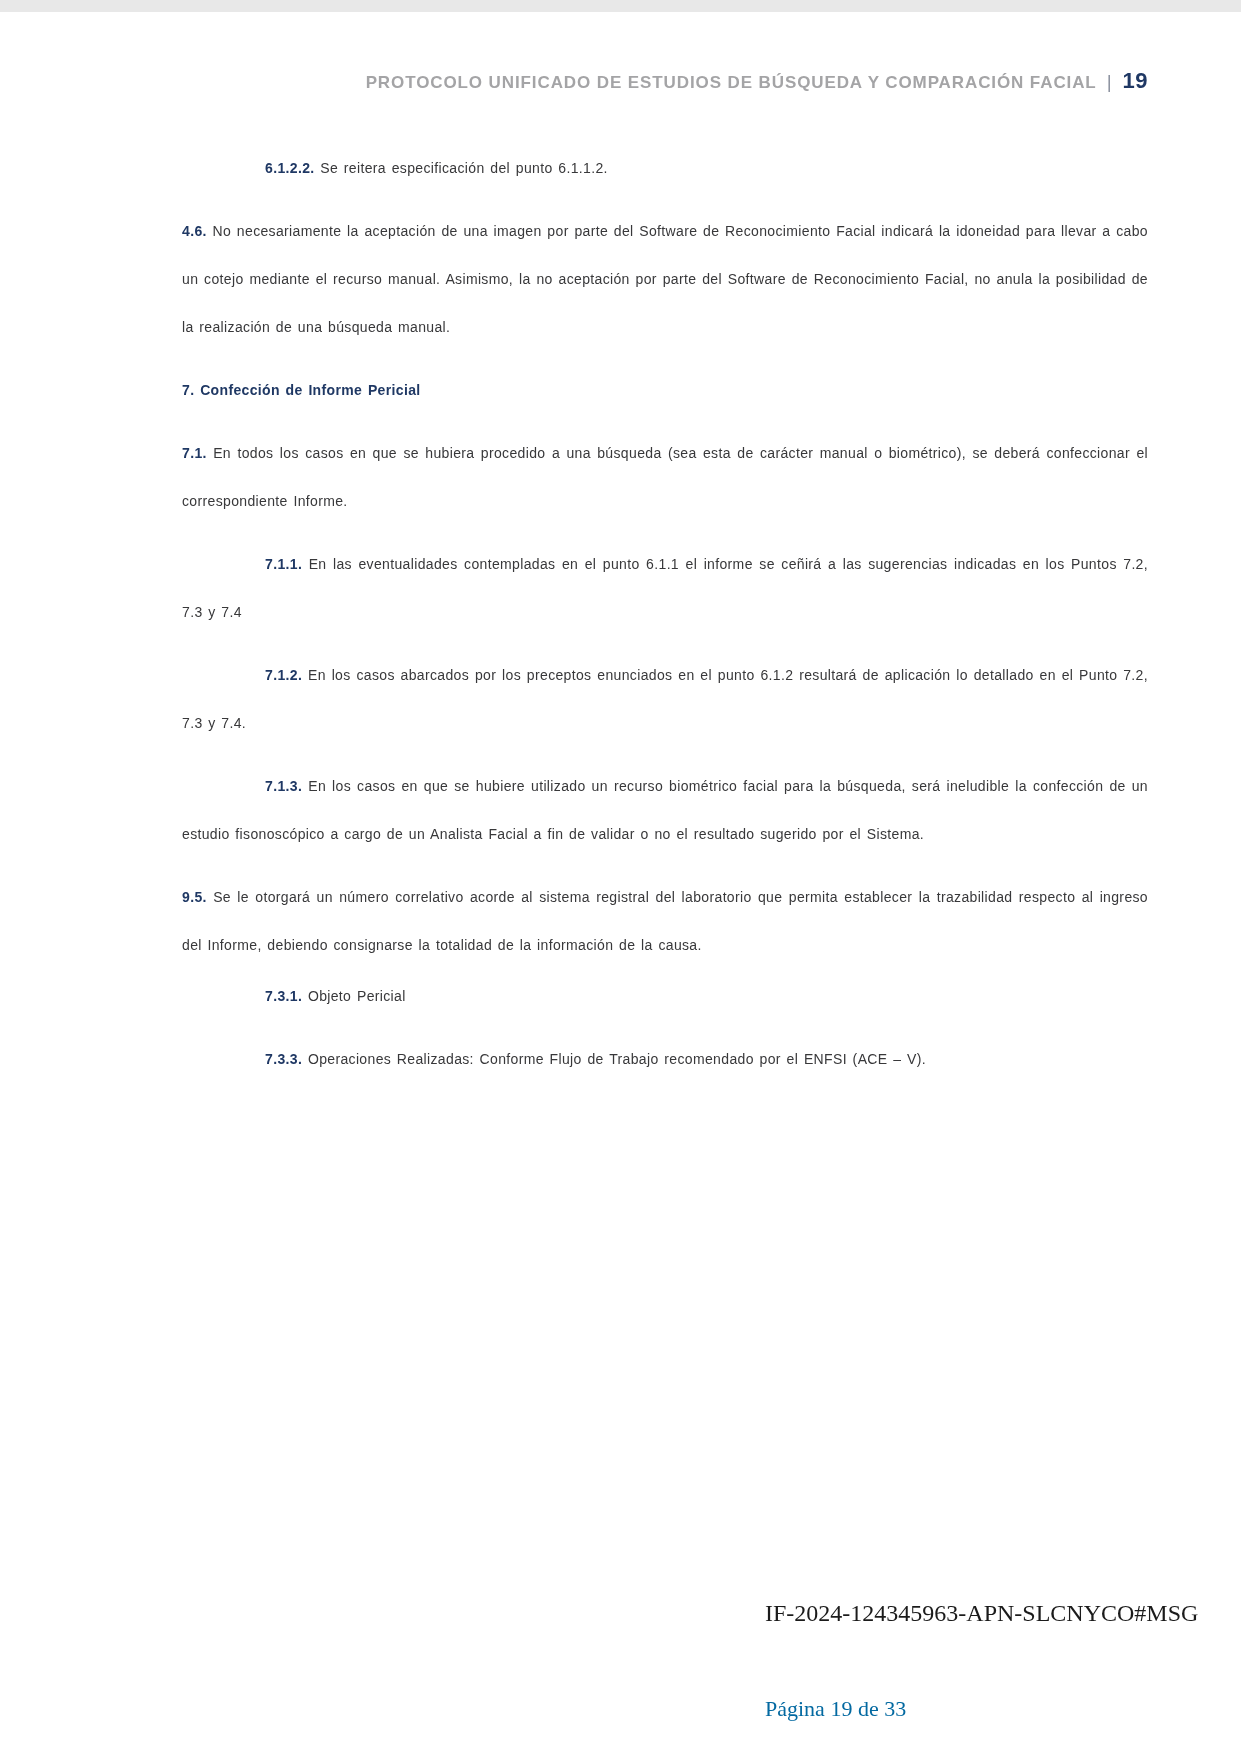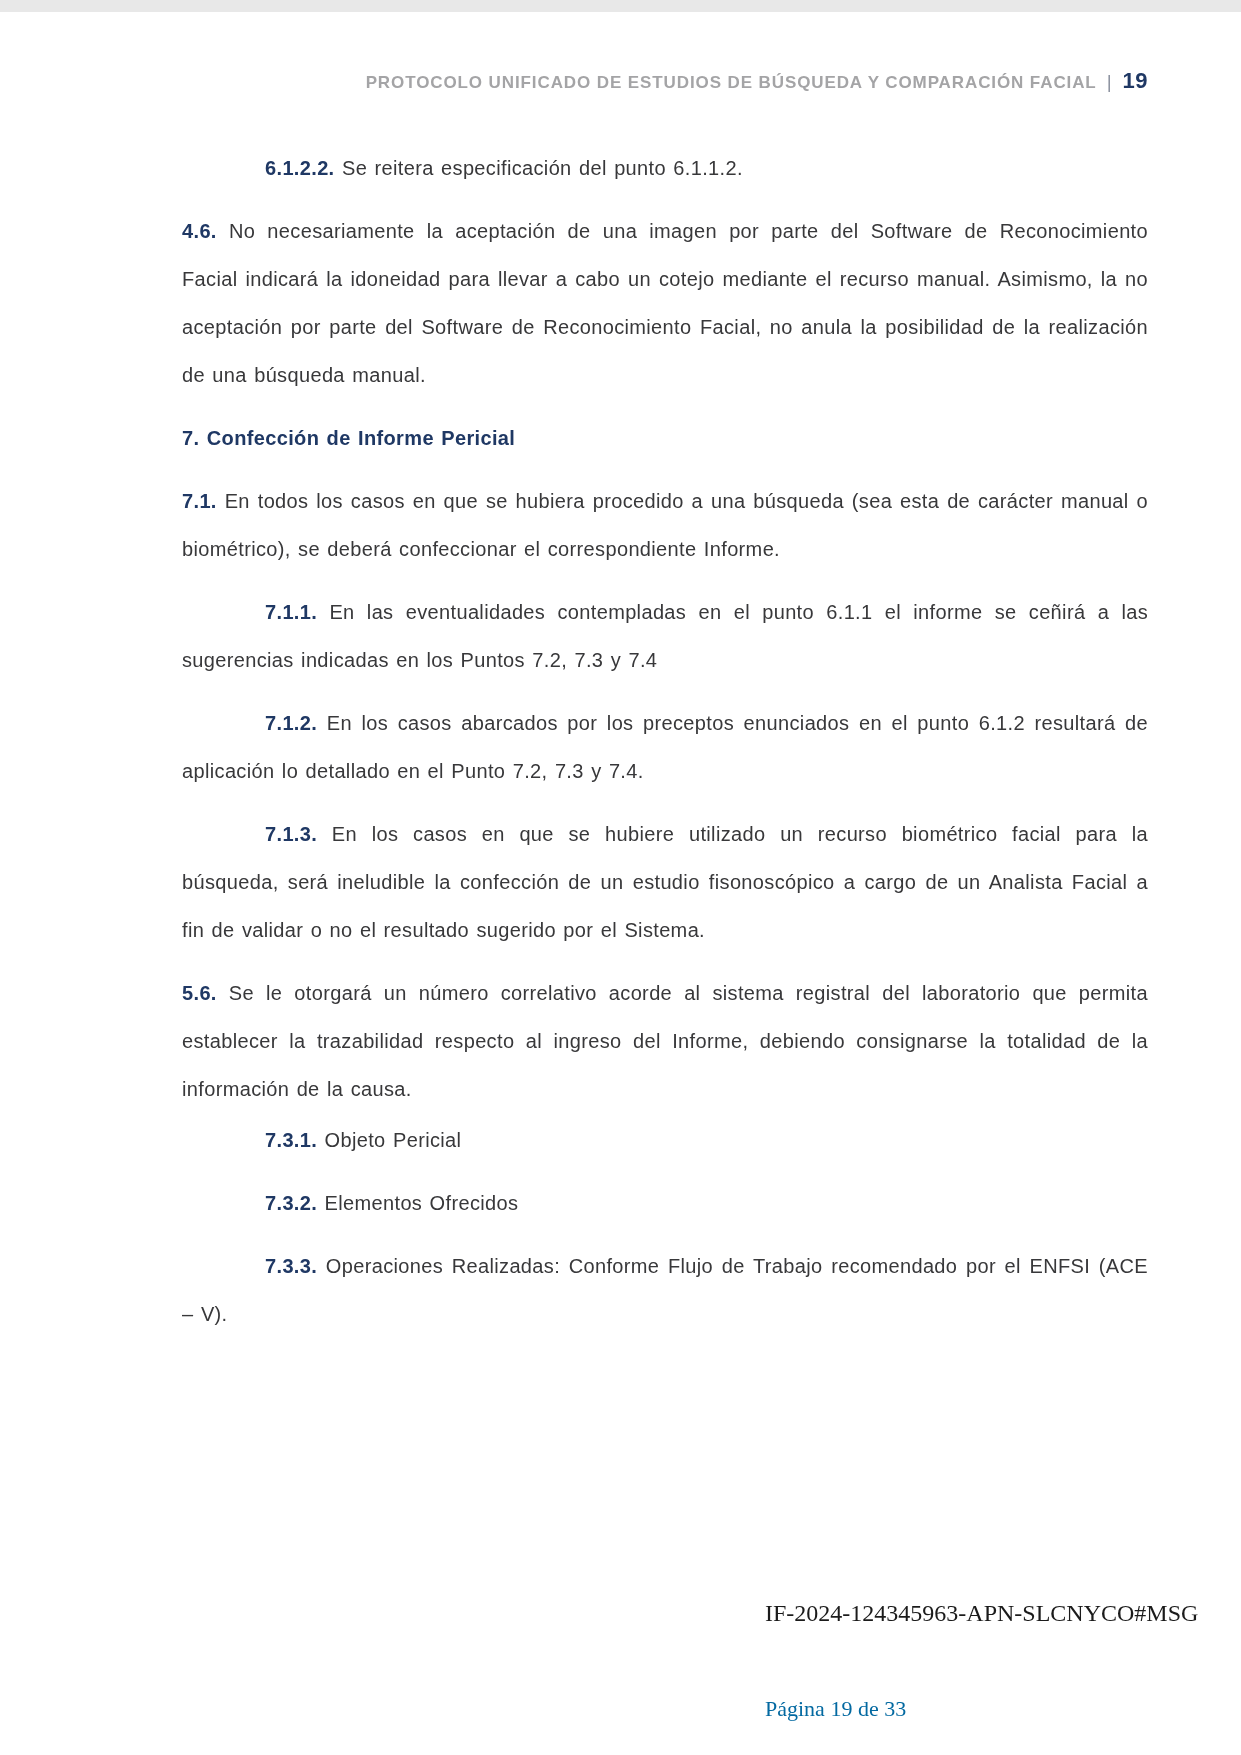--- a/index.html
+++ b/index.html
@@ -25,21 +25,21 @@
     font-weight:600;
     color:#a4a4a6;
     white-space:nowrap;
   }
   .header .sep{font-weight:300;color:#8d93a0;font-size:19px;}
   .header .pagenum{color:#1f3864;font-weight:700;font-size:22px;letter-spacing:0.5px;}
   
   .content{margin-top:50px;}
   .para{
     margin:0 0 15px 0;
-    font-size:20px;
+    font-size:14px;
     line-height:48px;
     color:#38383a;
     text-align:justify;
     letter-spacing:0.35px;
     word-spacing:1.5px;
   }
   .para.indent{text-indent:83px;}
   .para.tight{margin-bottom:3px;}
   .para .num{color:#1f3864;font-weight:600;}
   .para.heading{color:#1f3864;font-weight:700;text-align:left;}
@@ -82,26 +82,25 @@
   <p class="para heading"><span class="num">7.</span> <span class="txt">Confección de Informe Pericial</span></p>
 
   <p class="para flush"><span class="num">7.1.</span> <span class="txt">En todos los casos en que se hubiera procedido a una búsqueda (sea esta de carácter manual o biométrico), se deberá confeccionar el correspondiente Informe.</span></p>
 
   <p class="para indent"><span class="num">7.1.1.</span> <span class="txt">En las eventualidades contempladas en el punto 6.1.1 el informe se ceñirá a las sugerencias indicadas en los Puntos 7.2, 7.3 y 7.4</span></p>
 
   <p class="para indent"><span class="num">7.1.2.</span> <span class="txt">En los casos abarcados por los preceptos enunciados en el punto 6.1.2 resultará de aplicación lo detallado en el Punto 7.2, 7.3 y 7.4.</span></p>
 
   <p class="para indent"><span class="num">7.1.3.</span> <span class="txt">En los casos en que se hubiere utilizado un recurso biométrico facial para la búsqueda, será ineludible la confección de un estudio fisonoscópico a cargo de un Analista Facial a fin de validar o no el resultado sugerido por el Sistema.</span></p>
 
-  <p class="para flush tight"><span class="num">5.6.</span> <span class="txt">Se le otorgará un número correlativo acorde al sistema registral del laboratorio que permita establecer la trazabilidad respecto al ingreso del Informe, debiendo consignarse la totalidad de la información de la causa.</span></p>
+  <p class="para flush tight"><span class="num">9.5.</span> <span class="txt">Se le otorgará un número correlativo acorde al sistema registral del laboratorio que permita establecer la trazabilidad respecto al ingreso del Informe, debiendo consignarse la totalidad de la información de la causa.</span></p>
 
 
   <p class="para indent"><span class="num">7.3.1.</span> <span class="txt">Objeto Pericial</span></p>
 
-  <p class="para indent"><span class="num">7.3.2.</span> <span class="txt">Elementos Ofrecidos</span></p>
 
   <p class="para indent"><span class="num">7.3.3.</span> <span class="txt">Operaciones Realizadas: Conforme Flujo de Trabajo recomendado por el ENFSI (ACE – V).</span></p>
 </main>
 
   <div class="footer-ref">IF-2024-124345963-APN-SLCNYCO#MSG</div>
   <div class="footer-page">Página 19 de 33</div>
 
 </div>
 
 </body></html>

